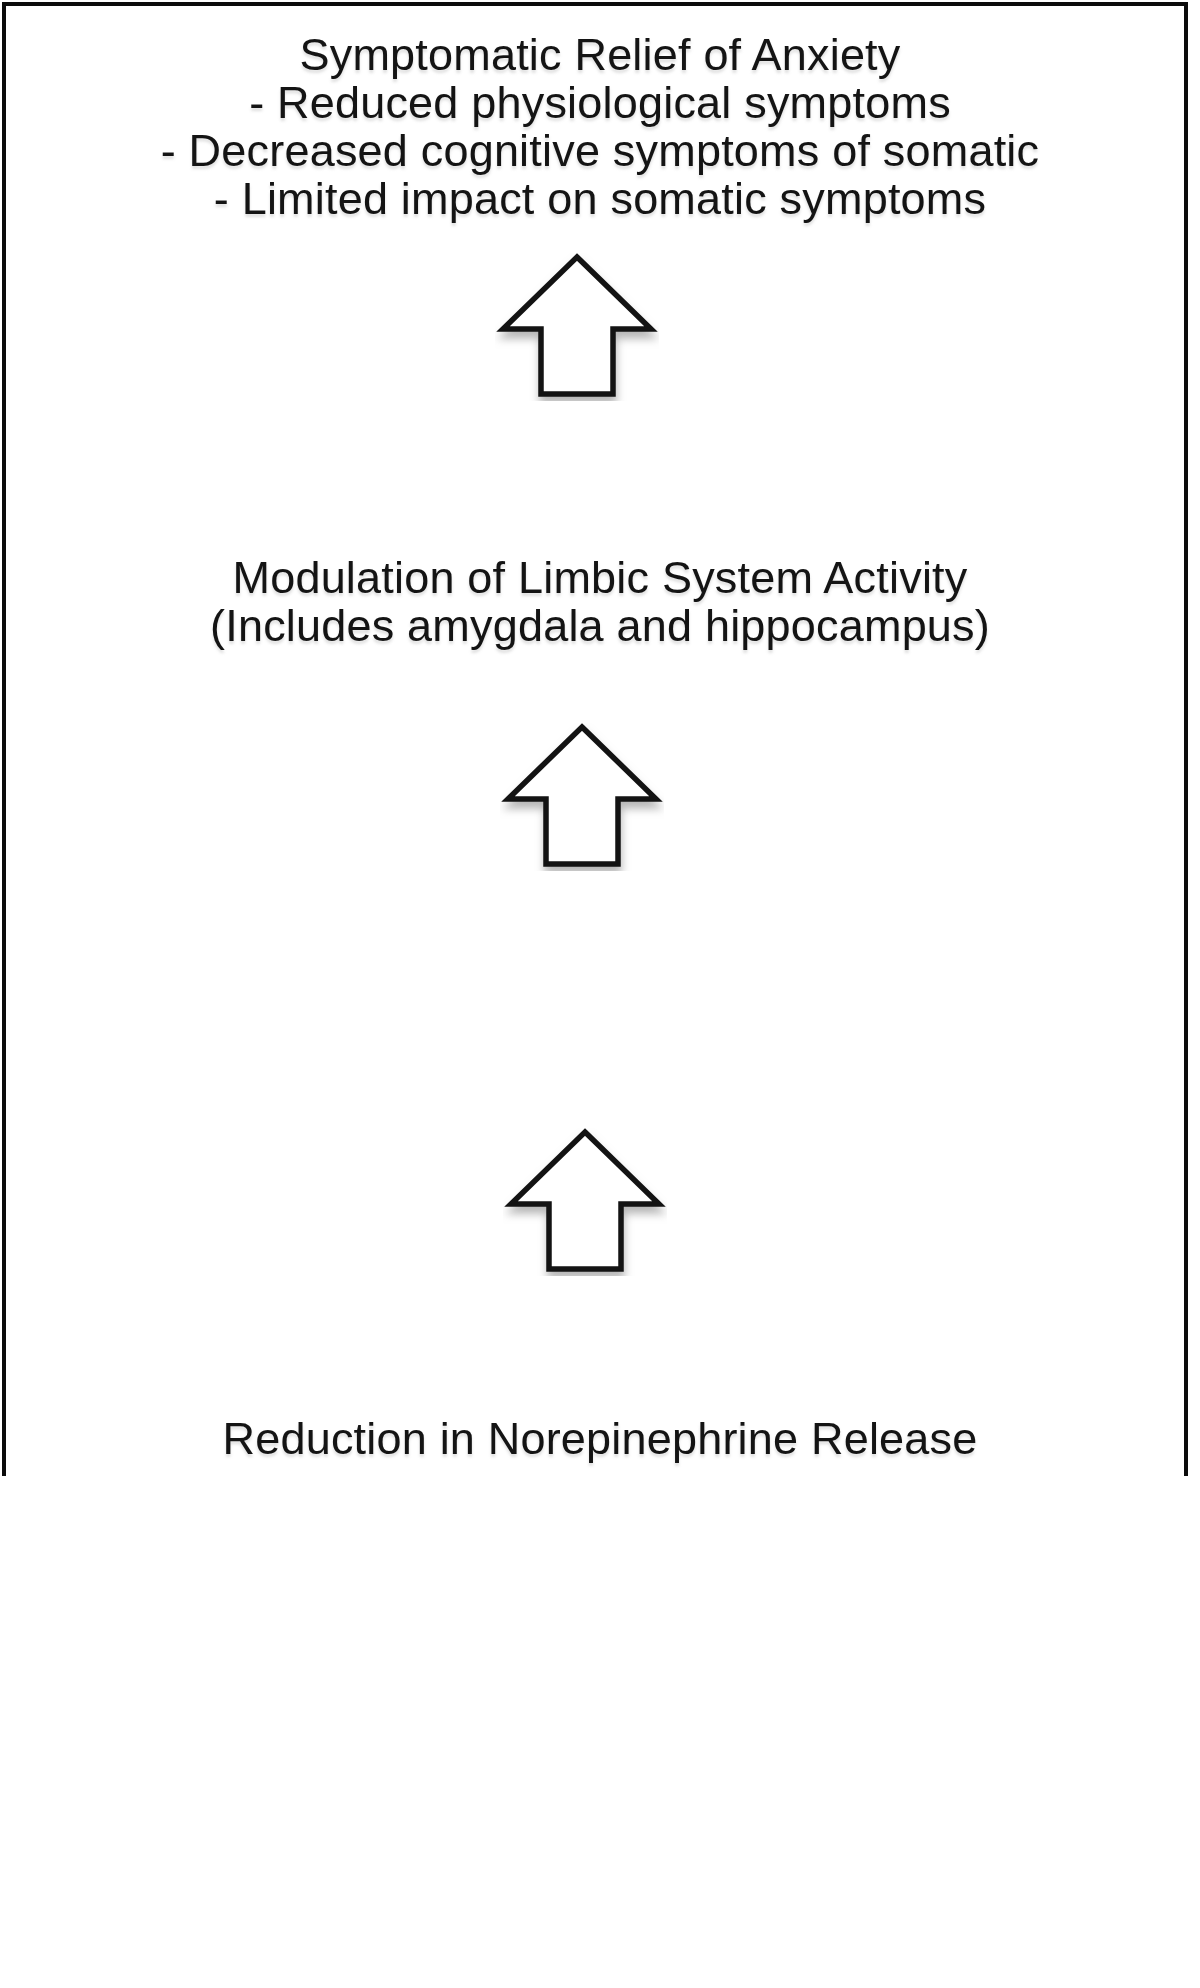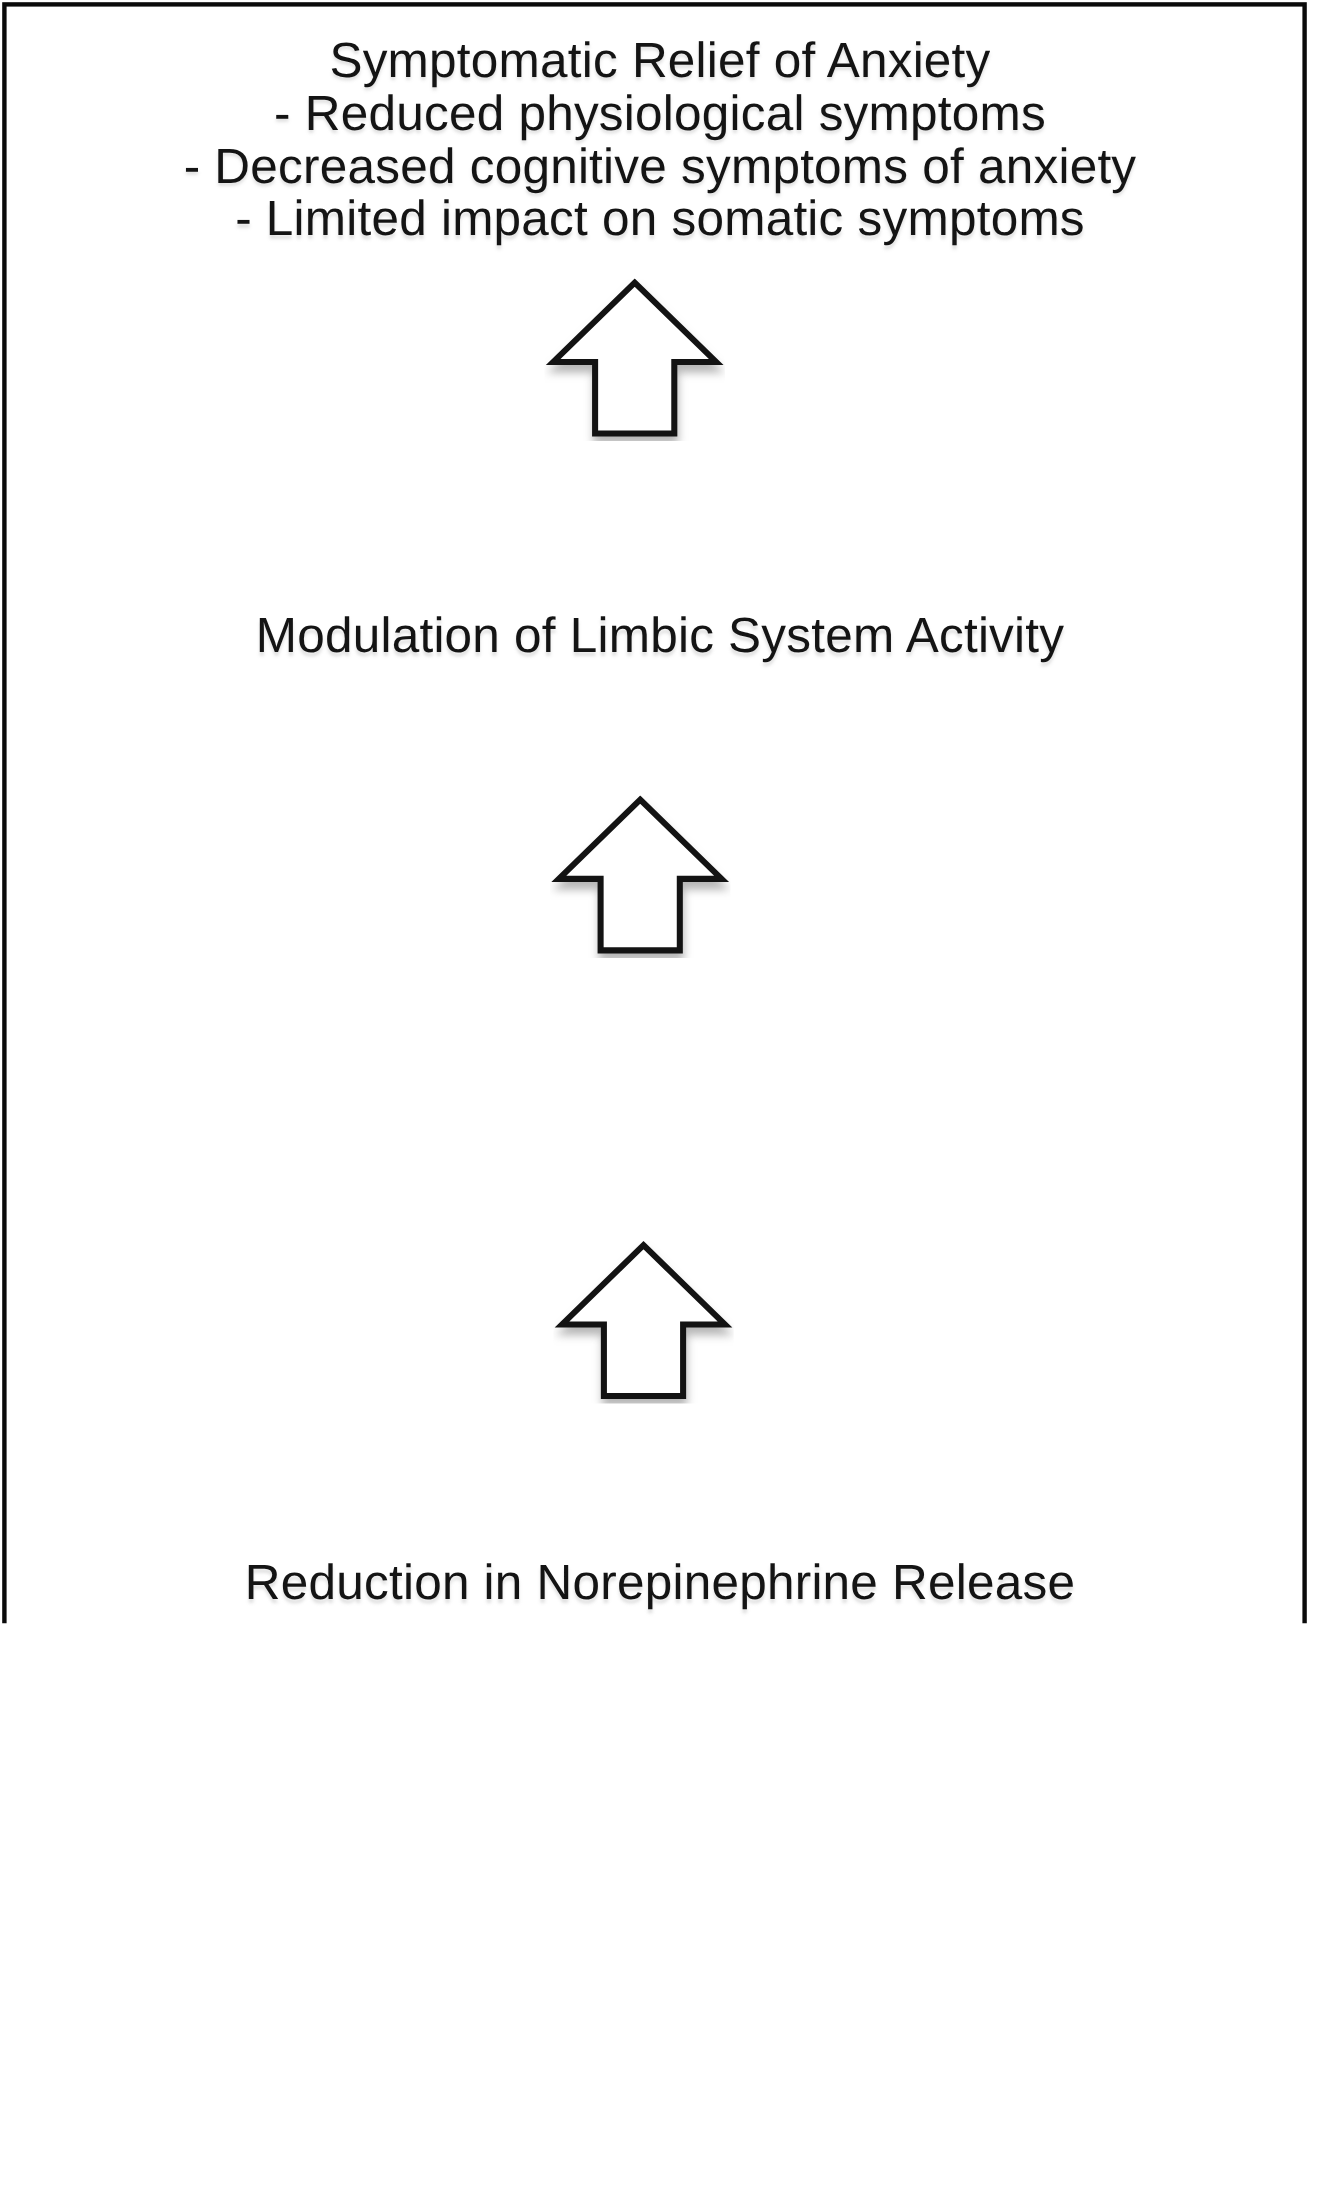--- a/index.html
+++ b/index.html
@@ -63,30 +63,31 @@
 </head>
 <body>
 
 <div id="screen">
 
   <div class="frame"></div>
 
   <div class="text-block b1">
     <div>Symptomatic Relief of Anxiety</div>
     <div>- Reduced physiological symptoms</div>
-    <div>- Decreased cognitive symptoms of anxiety</div>
+    <div>- Decreased cognitive symptoms of somatic</div>
     <div>- Limited impact on somatic symptoms</div>
   </div>
 
   <svg class="arrow a1" viewBox="0 0 164 148" aria-hidden="true">
     <polygon points="82,4 156,76 118,76 118,141 46,141 46,76 8,76" fill="#ffffff" stroke="#131313" stroke-width="5.5" stroke-linejoin="miter"></polygon>
   </svg>
 
   <div class="text-block b2">
     <div>Modulation of Limbic System Activity</div>
+    <div>(Includes amygdala and hippocampus)</div>
   </div>
 
   <svg class="arrow a2" viewBox="0 0 164 148" aria-hidden="true">
     <polygon points="82,4 156,76 118,76 118,141 46,141 46,76 8,76" fill="#ffffff" stroke="#131313" stroke-width="5.5" stroke-linejoin="miter"></polygon>
   </svg>
 
 
   <svg class="arrow a3" viewBox="0 0 164 148" aria-hidden="true">
     <polygon points="82,4 156,76 118,76 118,141 46,141 46,76 8,76" fill="#ffffff" stroke="#131313" stroke-width="5.5" stroke-linejoin="miter"></polygon>
   </svg>

